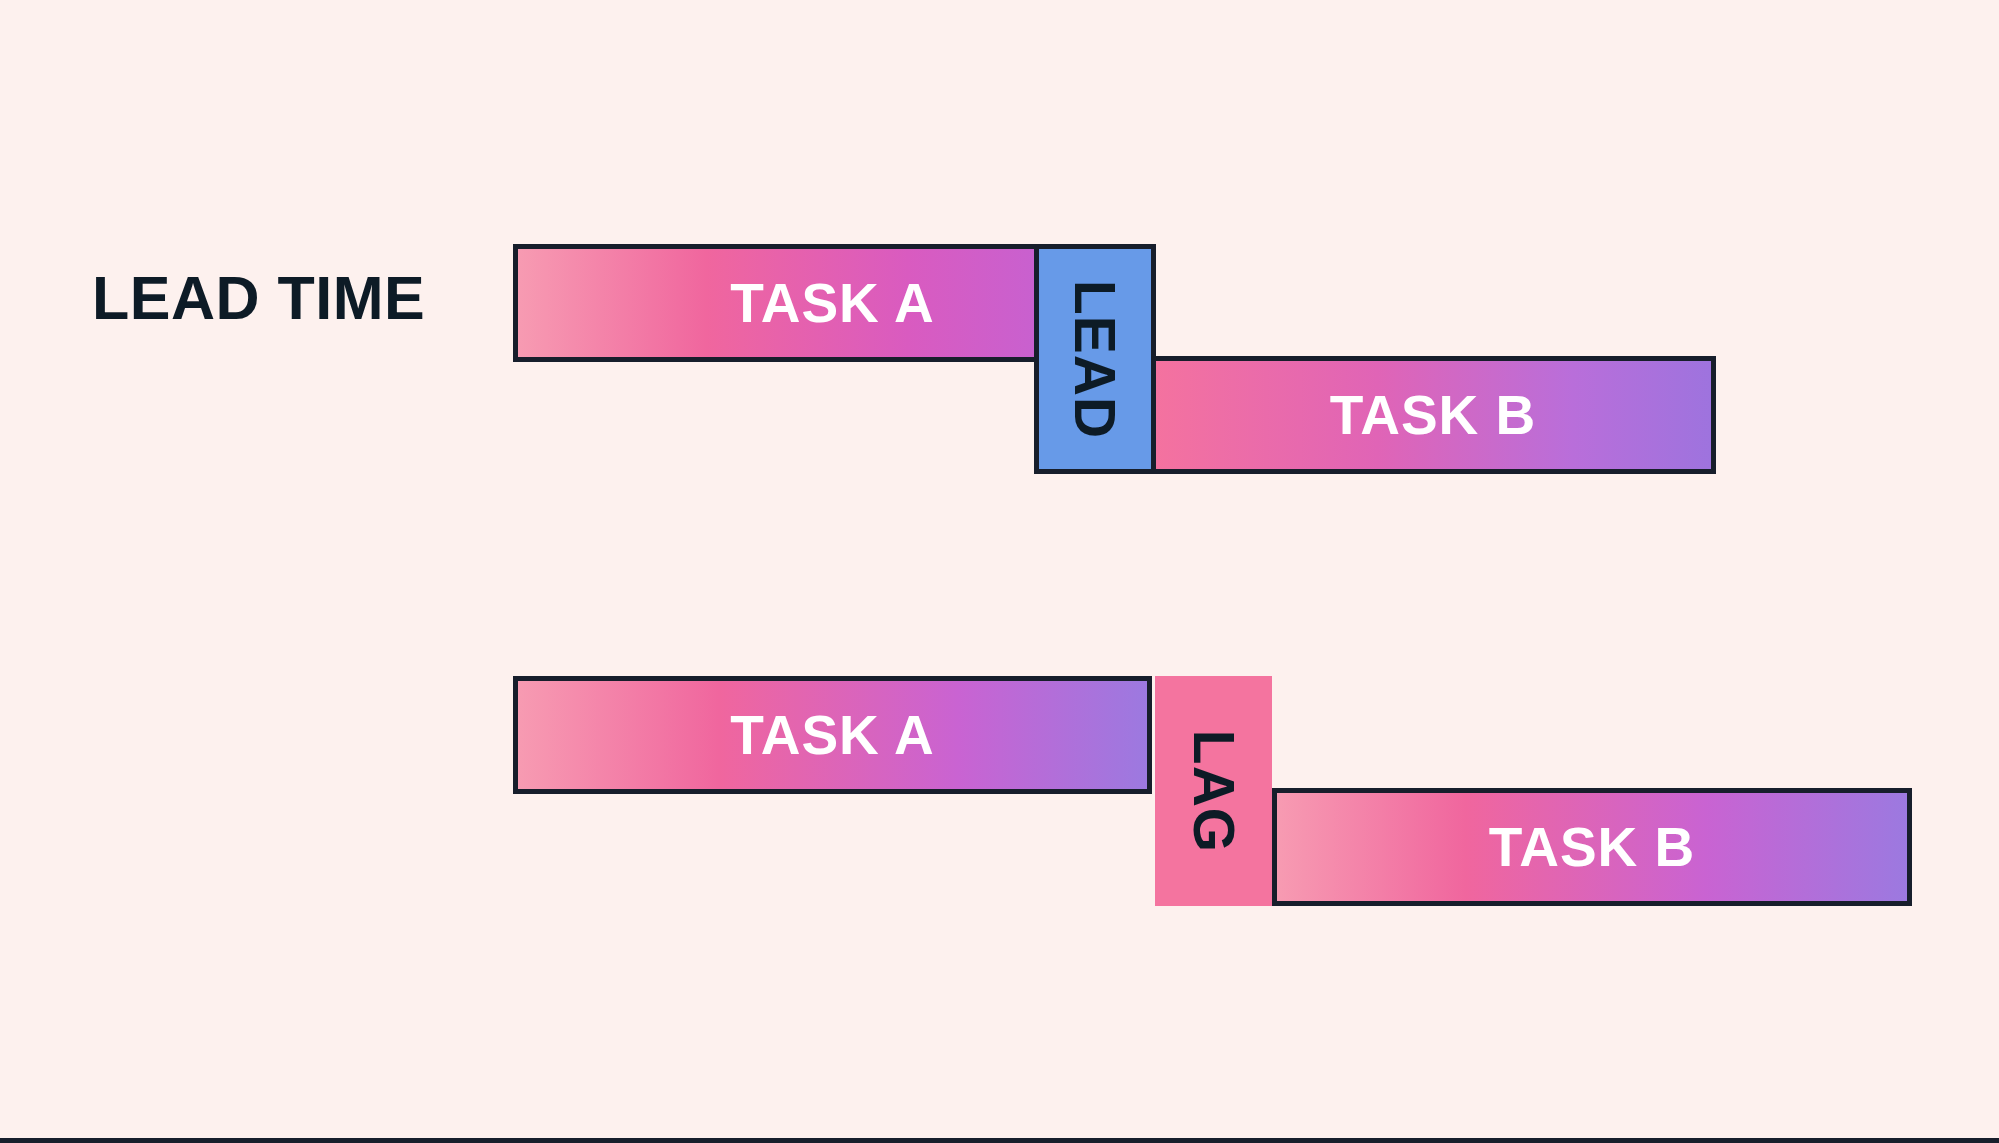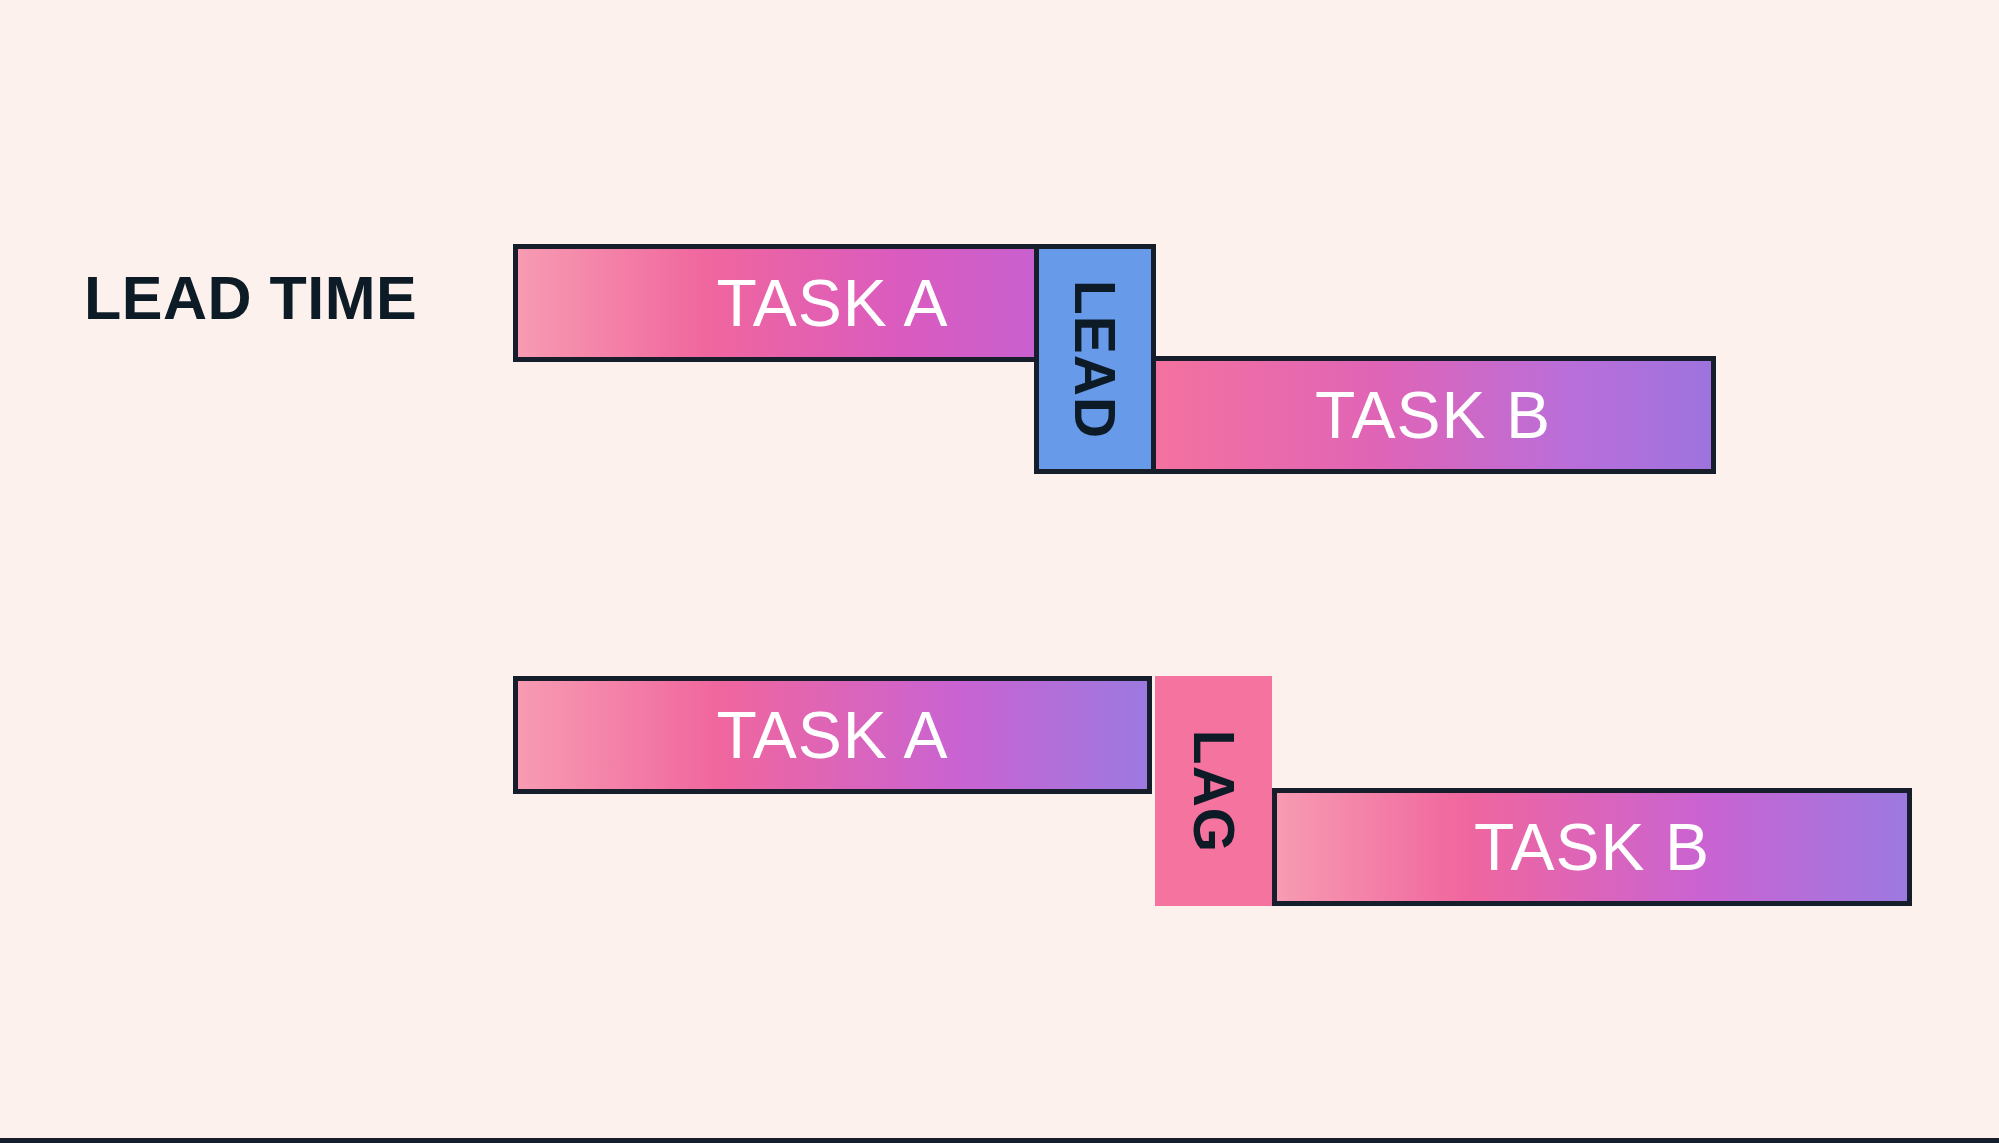--- a/index.html
+++ b/index.html
@@ -36,22 +36,22 @@
     position: absolute;
     box-sizing: border-box;
     border: 5px solid #171E2B;
     display: flex;
     align-items: center;
     justify-content: center;
   }
 
   .bar-label {
     font-family: "Liberation Sans", sans-serif;
-    font-weight: normal;
-    font-size: 66px;
+    font-weight: bold;
+    font-size: 55px;
     color: #FFFFFF;
     letter-spacing: 1px;
     white-space: nowrap;
     line-height: 1;
   }
 
   .gapbox {
     position: absolute;
     box-sizing: border-box;
     display: flex;
@@ -78,21 +78,21 @@
   .bottom-rule {
     position: absolute;
     left: 0;
     bottom: 0;
     width: 1999px;
     height: 5px;
     background: #171E2B;
   }
 
   
-  #label-lead-time { left: 84px; top: 268px; }
+  #label-lead-time { left: 92px; top: 268px; }
 
   #bar-lead-task-a {
     left: 513px; top: 244px; width: 639px; height: 118px;
     background: linear-gradient(90deg, #F79BB2 0%, #F0669E 30%, #D95BC0 62%, #BA65DC 100%);
   }
   #gapbox-lead {
     left: 1034px; top: 244px; width: 122px; height: 230px;
     background: #679AE8;
     z-index: 5;
   }

